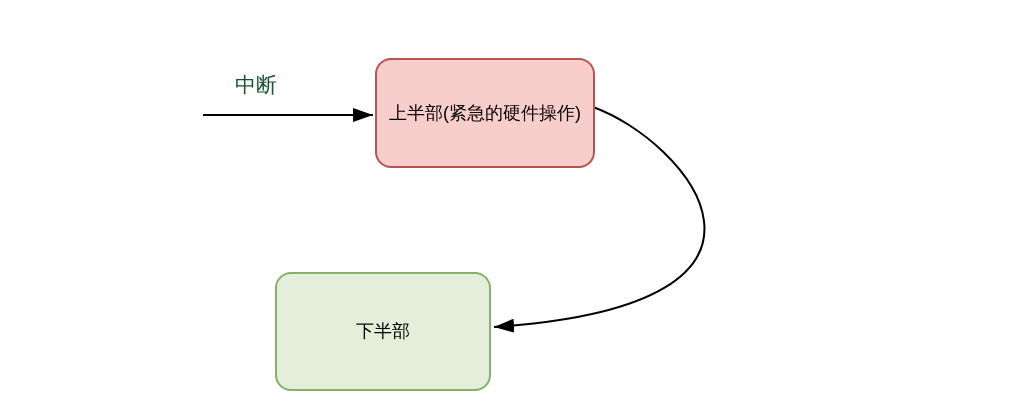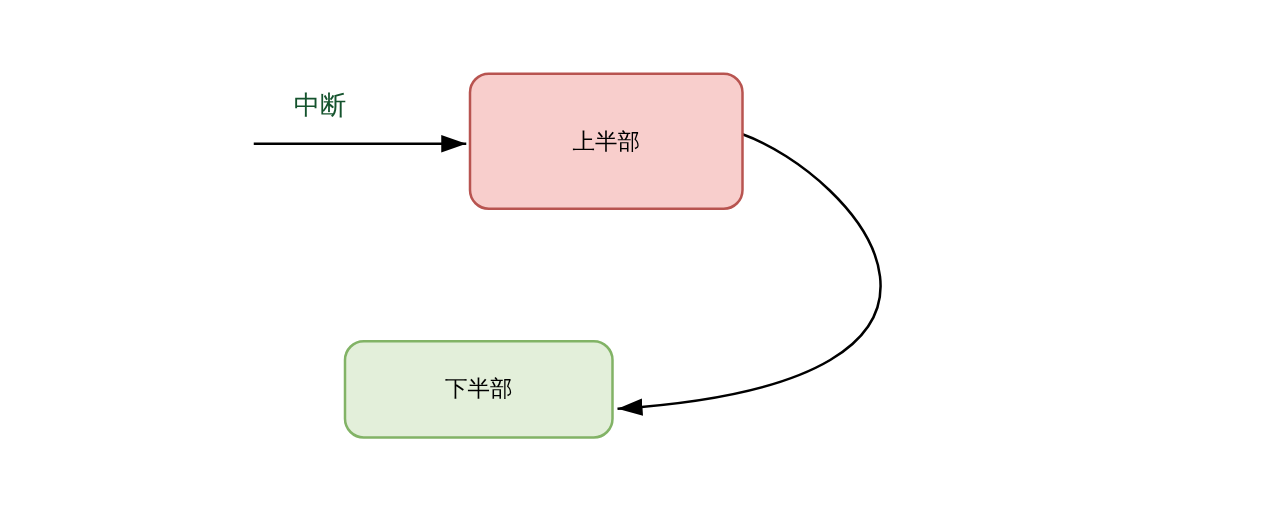--- a/index.html
+++ b/index.html
@@ -49,21 +49,21 @@
   .node-top {
     left: 375px;
     top: 58px;
     width: 220px;
     height: 110px;
   }
   .node-bottom {
     left: 275px;
     top: 272px;
     width: 216px;
-    height: 79px;
+    height: 119px;
   }
 </style>
 </head>
 <body>
 
 <div class="canvas">
 
   <svg class="connectors" width="1014" height="420" viewBox="0 0 1014 420" xmlns="http://www.w3.org/2000/svg">
     <defs>
       <marker id="arrowhead" markerWidth="12" markerHeight="9" refX="10" refY="3.5" orient="auto" markerUnits="strokeWidth">
@@ -73,19 +73,20 @@
 
     <line x1="203" y1="115" x2="373" y2="115" stroke-width="2" fill="none" marker-end="url(#arrowhead)" stroke="#000000"></line>
 
     <path d="M 593 107 C 685 140, 830 305, 494 327" stroke-width="2" fill="none" marker-end="url(#arrowhead)" stroke="#000000"></path>
   </svg>
 
   <div class="flow-label">中断</div>
 
   <div class="node node-top" style="background-color: rgb(248, 206, 204); border-color: rgb(184, 84, 80);">
     <div>上半部</div>
+    <div>(紧急的硬件操作)</div>
   </div>
 
   <div class="node node-bottom" style="background-color: rgb(227, 239, 218); border-color: rgb(130, 179, 102);">
     <div>下半部</div>
   </div>
 
 </div>
 
 </body></html>

